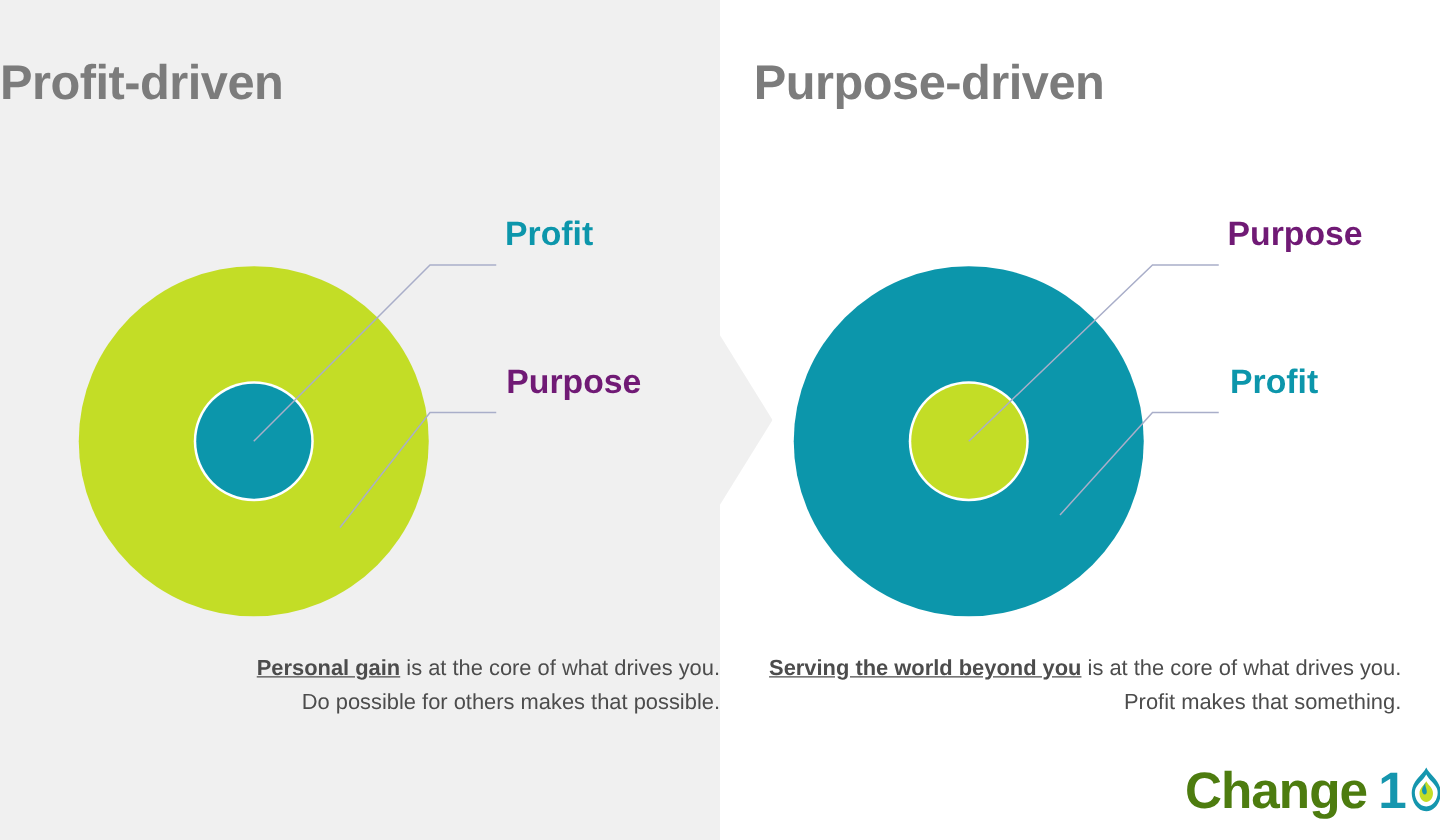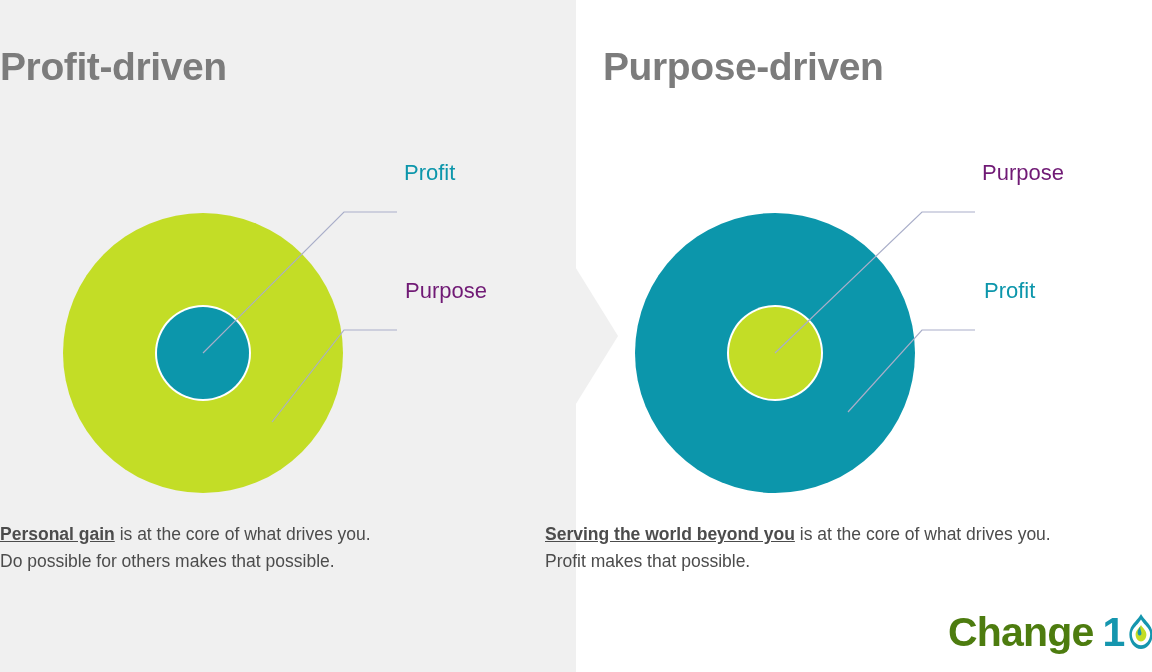--- a/index.html
+++ b/index.html
@@ -93,39 +93,40 @@
     top: 0;
     width: 576px;
     height: 672px;
     overflow: visible;
     pointer-events: none;
   }
 
   
   .callout {
     position: absolute;
-    font-size: 22px;
-    font-weight: normal;
+    font-size: 27px;
+    font-weight: bold;
     white-space: nowrap;
     line-height: 1;
+    margin-top: 12px;
   }
   .callout.teal { color: #0c96ab; }
   .callout.lime { color: #701a75; }
 
   #left-label-profit   { left: 404px; top: 162px; }
   #left-label-purpose  { left: 405px; top: 280px; }
   #right-label-purpose { left: 406px; top: 162px; }
   #right-label-profit  { left: 408px; top: 280px; }
 
   
   .caption {
     position: absolute;
     top: 521px;
     width: 576px;
-    text-align: left;
+    text-align: right;
     font-size: 17.5px;
     color: #4c4c4c;
     line-height: 1.52;
   }
   #caption-left  { left: 0; }
   #caption-right { left: 545px; }
   .caption .lead {
     font-weight: bold;
     text-decoration: underline;
   }
@@ -208,21 +209,21 @@
     <div class="callout teal" id="right-label-profit">Profit</div>
   </div>
 
   <div class="caption" id="caption-left">
     <div><span class="lead">Personal gain</span><span> is at the core of what drives you.</span></div>
     <div>Do possible for others makes that possible.</div>
   </div>
 
   <div class="caption" id="caption-right">
     <div><span class="lead">Serving the world beyond you</span><span> is at the core of what drives you.</span></div>
-    <div>Profit makes that possible.</div>
+    <div>Profit makes that something.</div>
   </div>
 
   <div id="logo">
     <span id="logo-word">Change</span>
     <span id="logo-one-a">1</span>
     <svg id="logo-flame" viewBox="0 0 30 38">
       <path d="M15 1 C12 7 6 10 4 17 C1.5 25 6.5 36 15 36 C23.5 36 28.5 25 26 17 C24 10 18 7 15 1 Z
                M15 6.5 C17.4 11 22 13.8 23.6 18 C25.6 23.6 21.8 32.2 15 32.2
                C8.2 32.2 4.4 23.6 6.4 18 C8 13.8 12.6 11 15 6.5 Z" fill="#1596ae" fill-rule="evenodd"></path>
       <path d="M15 12 C13.2 15.4 9.6 17.2 9.6 21.6 C9.6 25.6 12.2 28.6 15 28.6

